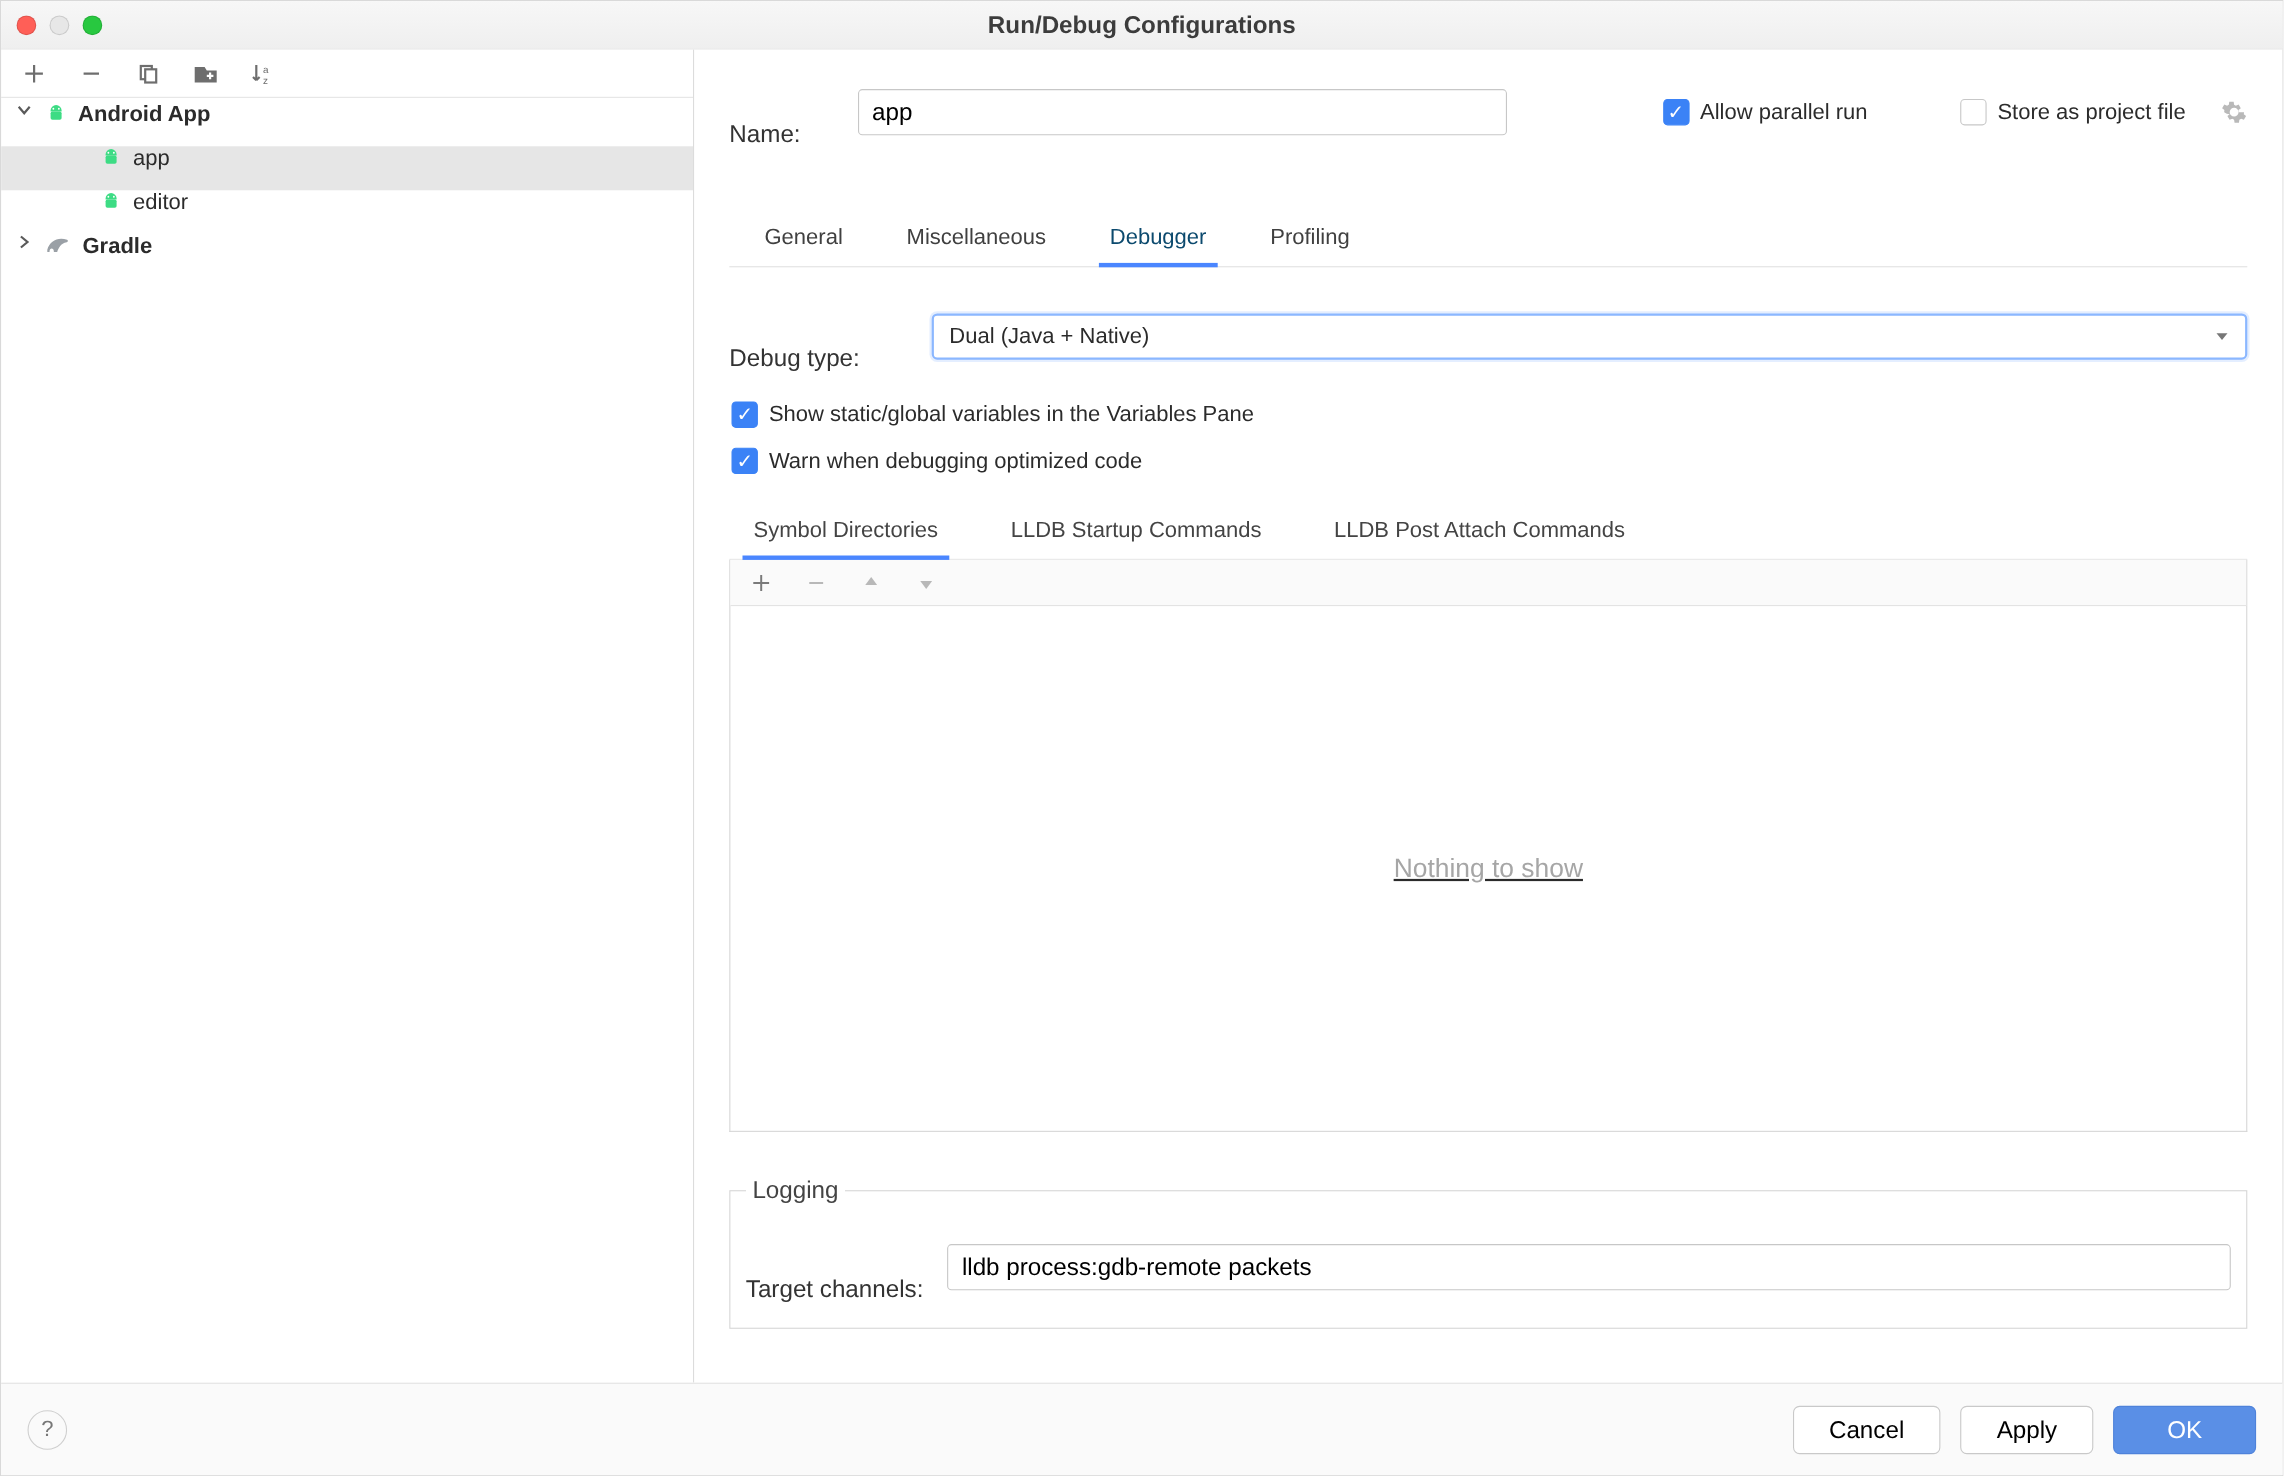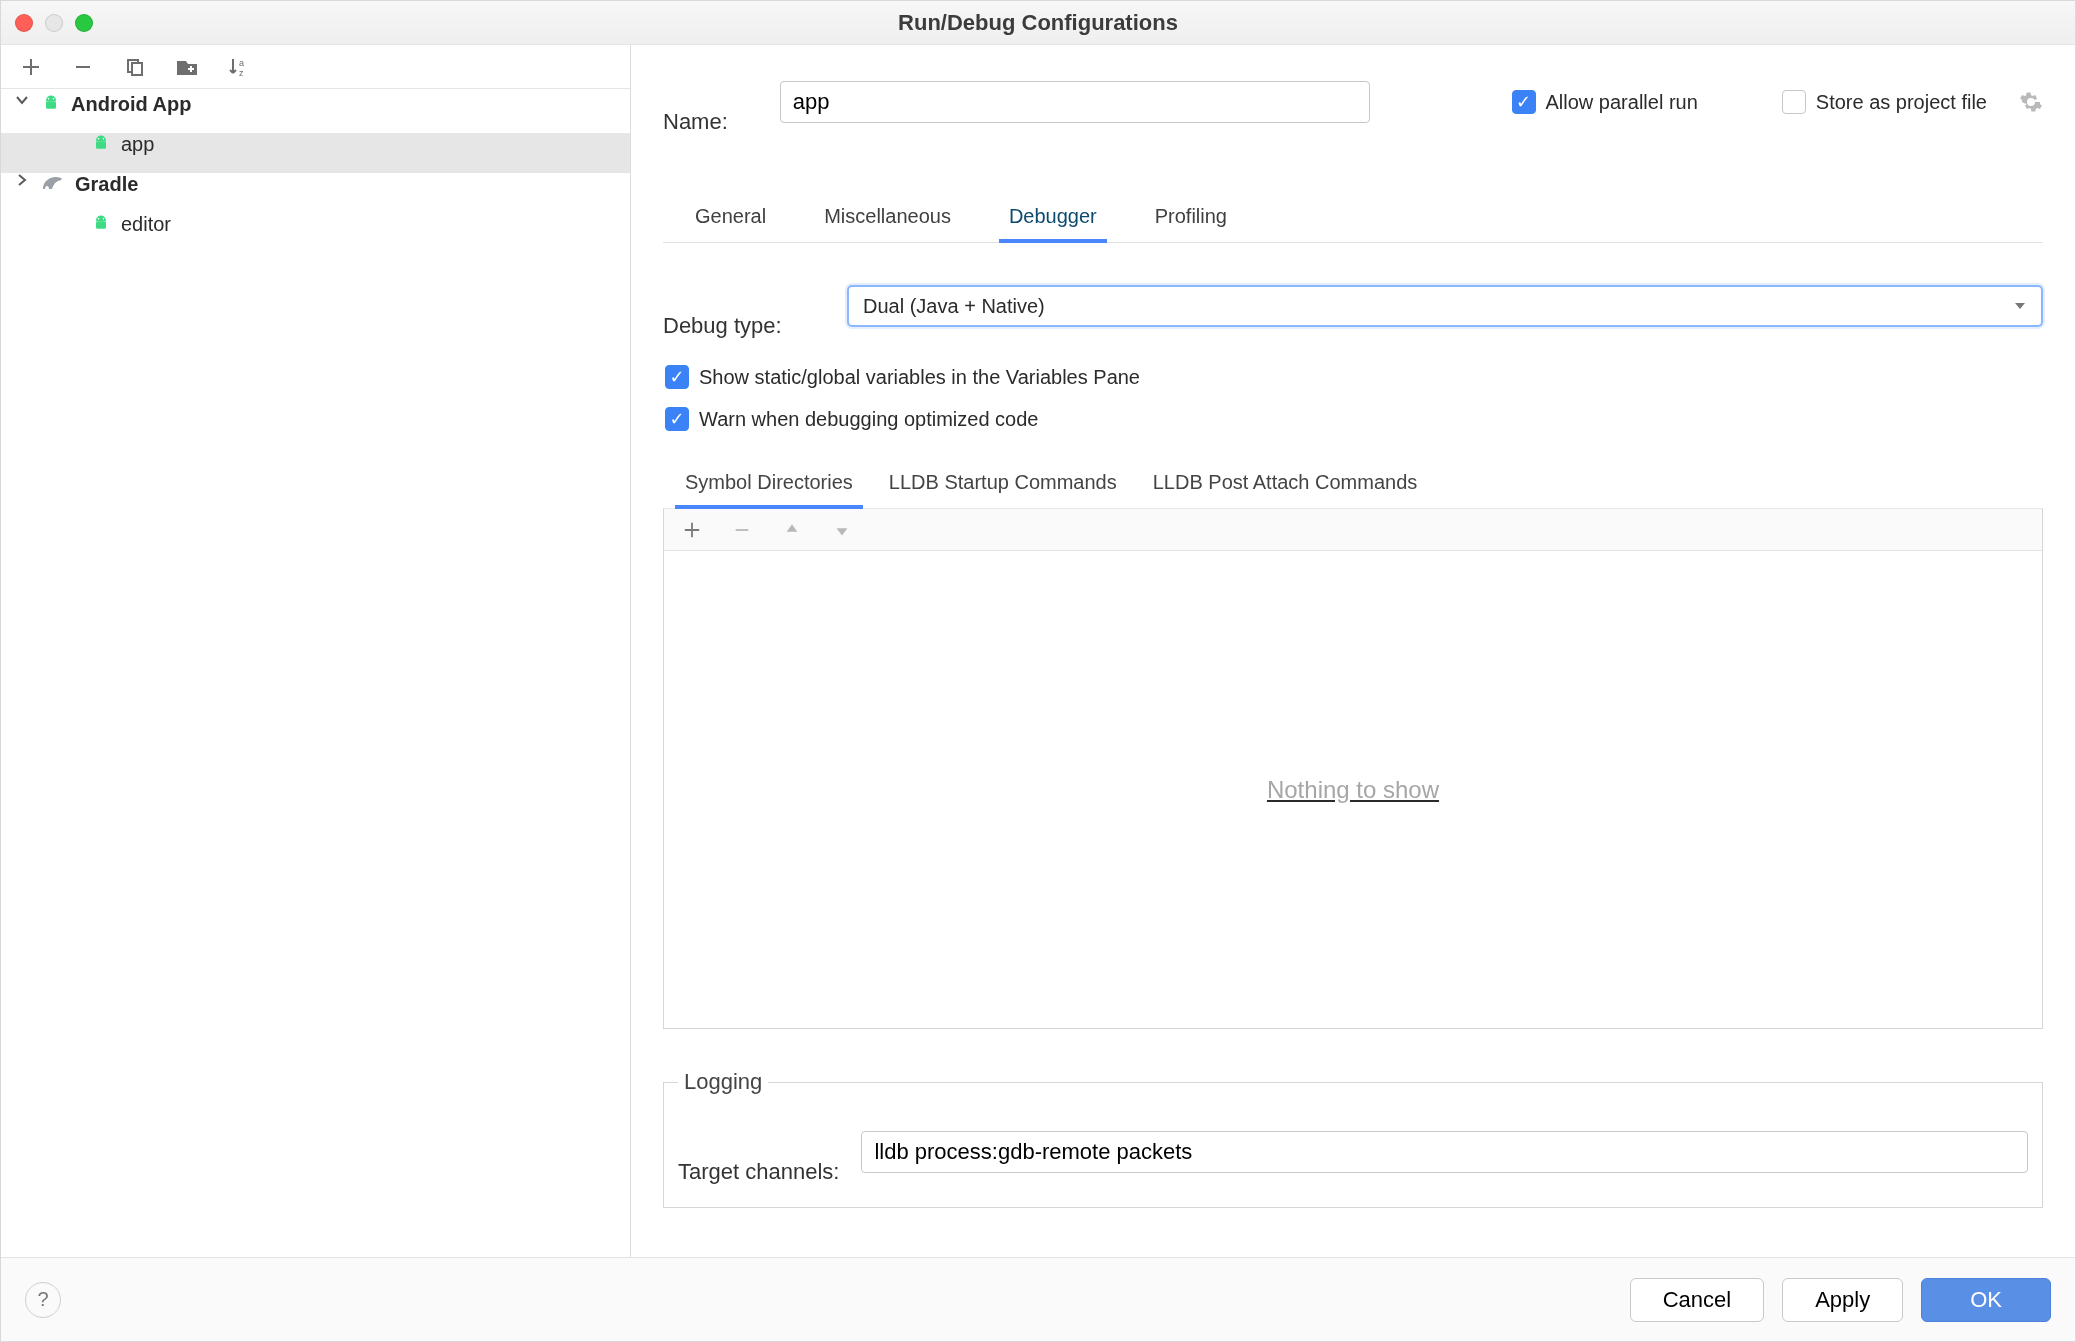--- a/index.html
+++ b/index.html
@@ -51,21 +51,21 @@
   .tab { padding: 10px 4px 14px; color: #404040; cursor: pointer; }
   .tab.active { color: #0c4a6e; position: relative; }
   .tab.active::after { content: ""; position: absolute; left: -6px; right: -6px; bottom: -1px; height: 4px; background: #4a86ff; }
 
   .form-row { display: flex; align-items: center; margin-top: 30px; gap: 24px; }
   .dropdown { flex: 1; height: 42px; border: 2px solid #8bb7ff; border-radius: 5px; background: #fff; padding: 0 14px; display: flex; align-items: center; justify-content: space-between; box-shadow: 0 0 0 2px rgba(74,144,255,.15); cursor: pointer; gap: 36px; }
   .drop-caret { color: #777; }
 
   .checks { margin-top: 26px; display: flex; flex-direction: column; gap: 18px; padding-left: 2px; }
 
-  .subtabs { margin-top: 30px; display: flex; gap: 28px; padding-left: 18px; border-bottom: 1px solid #e6e6e6; }
+  .subtabs { margin-top: 30px; display: flex; gap: 58px; padding-left: 18px; border-bottom: 1px solid #e6e6e6; }
   .subtab { padding: 10px 4px 14px; color: #444; cursor: pointer; position: relative; }
   .subtab.active::after { content: ""; position: absolute; left: -6px; right: -6px; bottom: -1px; height: 4px; background: #4a86ff; }
 
   .panel { border: 1px solid #d6d6d6; border-top: none; height: 520px; display: flex; flex-direction: column; text-decoration: underline; }
   .panel-toolbar { height: 42px; border-bottom: 1px solid #e3e3e3; display: flex; align-items: center; gap: 26px; padding: 0 16px; color: #8a8a8a; background: #fafafa; }
   .panel-body { flex: 1; display: flex; align-items: center; justify-content: center; color: #a6a6a6; font-size: 24px; }
 
   fieldset.logging { margin-top: 40px; border: 1px solid #d6d6d6; padding: 18px 14px 22px; }
   fieldset.logging legend { padding: 0 6px; color: #444; font-size: 22px; }
   .log-row { display: flex; align-items: center; gap: 22px; margin-top: 6px; }
@@ -149,45 +149,45 @@
           <span class="android-icon">
             <svg viewBox="0 0 24 24" width="20" height="20">
                 <path fill="#3ddc84" d="M6 9a6 6 0 0112 0v1H6V9z"></path>
                 <rect x="6" y="10" width="12" height="9" rx="2" fill="#3ddc84"></rect>
                 <circle cx="9" cy="7" r="1" fill="#fff"></circle>
                 <circle cx="15" cy="7" r="1" fill="#fff"></circle>
               </svg>
           </span>
           <span>app</span>
         </div>
-        <div class="tree-row group">
-          <span class="chev">
-            <svg width="14" height="14" viewBox="0 0 14 14">
-                <path d="M4 2l6 5-6 5" fill="none" stroke="#5a5a5a" stroke-width="2"></path>
-              </svg>
-          </span>
-          <span class="gradle-icon">
-            <svg viewBox="0 0 24 18" width="24" height="18">
-                <path d="M2 14c2-8 10-12 18-9 1 .4 1 2-.3 2.2C14 8 12 13 11 16H8c0-2-1-3-2-3s-2 1-2 3H2z" fill="#9aa0a6"></path>
-              </svg>
-          </span>
-          <span>Gradle</span>
-        </div>
         <div class="tree-row">
           <span class="indent2"></span>
           <span class="android-icon">
             <svg viewBox="0 0 24 24" width="20" height="20">
                 <path fill="#3ddc84" d="M6 9a6 6 0 0112 0v1H6V9z"></path>
                 <rect x="6" y="10" width="12" height="9" rx="2" fill="#3ddc84"></rect>
                 <circle cx="9" cy="7" r="1" fill="#fff"></circle>
                 <circle cx="15" cy="7" r="1" fill="#fff"></circle>
               </svg>
           </span>
           <span>editor</span>
         </div>
+        <div class="tree-row group">
+          <span class="chev">
+            <svg width="14" height="14" viewBox="0 0 14 14">
+                <path d="M4 2l6 5-6 5" fill="none" stroke="#5a5a5a" stroke-width="2"></path>
+              </svg>
+          </span>
+          <span class="gradle-icon">
+            <svg viewBox="0 0 24 18" width="24" height="18">
+                <path d="M2 14c2-8 10-12 18-9 1 .4 1 2-.3 2.2C14 8 12 13 11 16H8c0-2-1-3-2-3s-2 1-2 3H2z" fill="#9aa0a6"></path>
+              </svg>
+          </span>
+          <span>Gradle</span>
+        </div>
       </div>
 
     </div>
 
     <div class="content">
 
       <div class="row name-row">
         <span class="label">Name:</span>
         <input class="text-input name-input" value="app" style="">
         <span class="spacer"></span>

